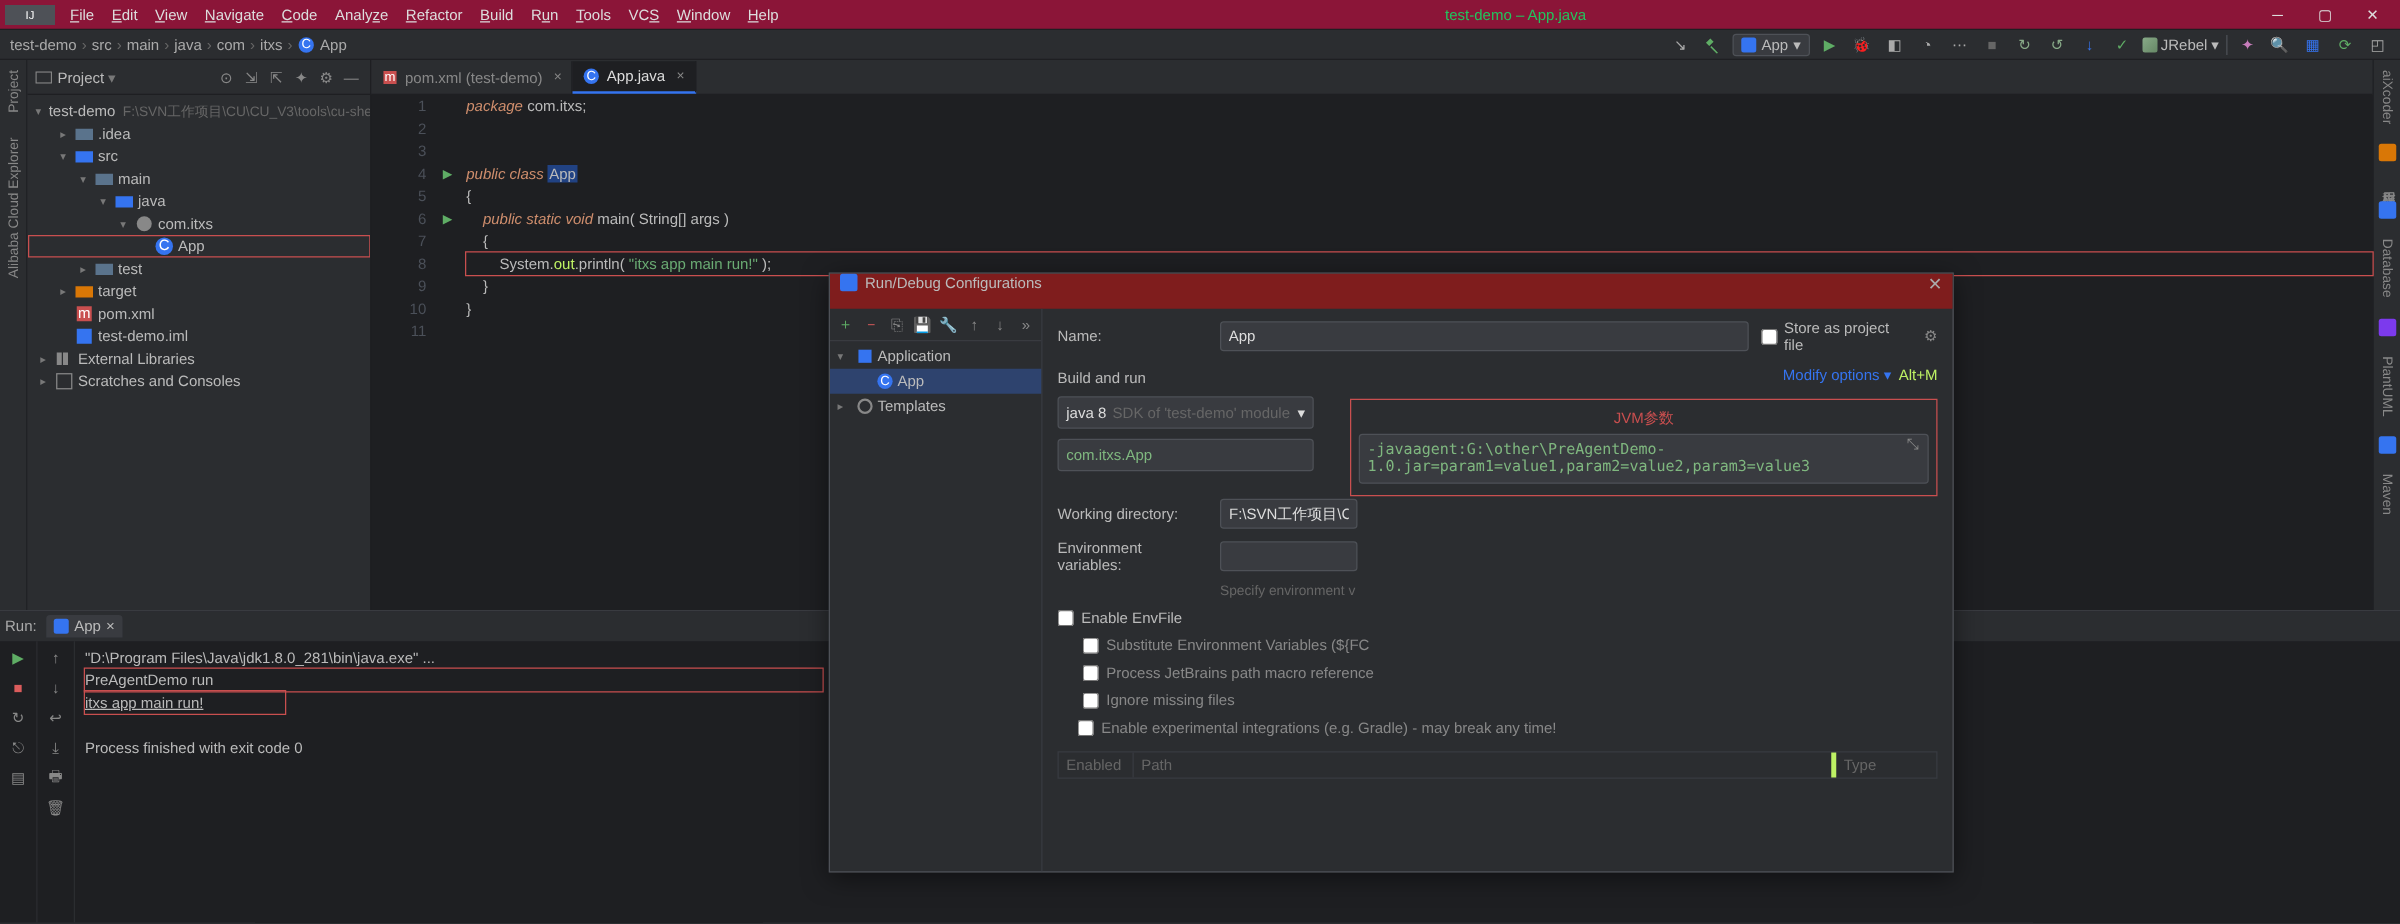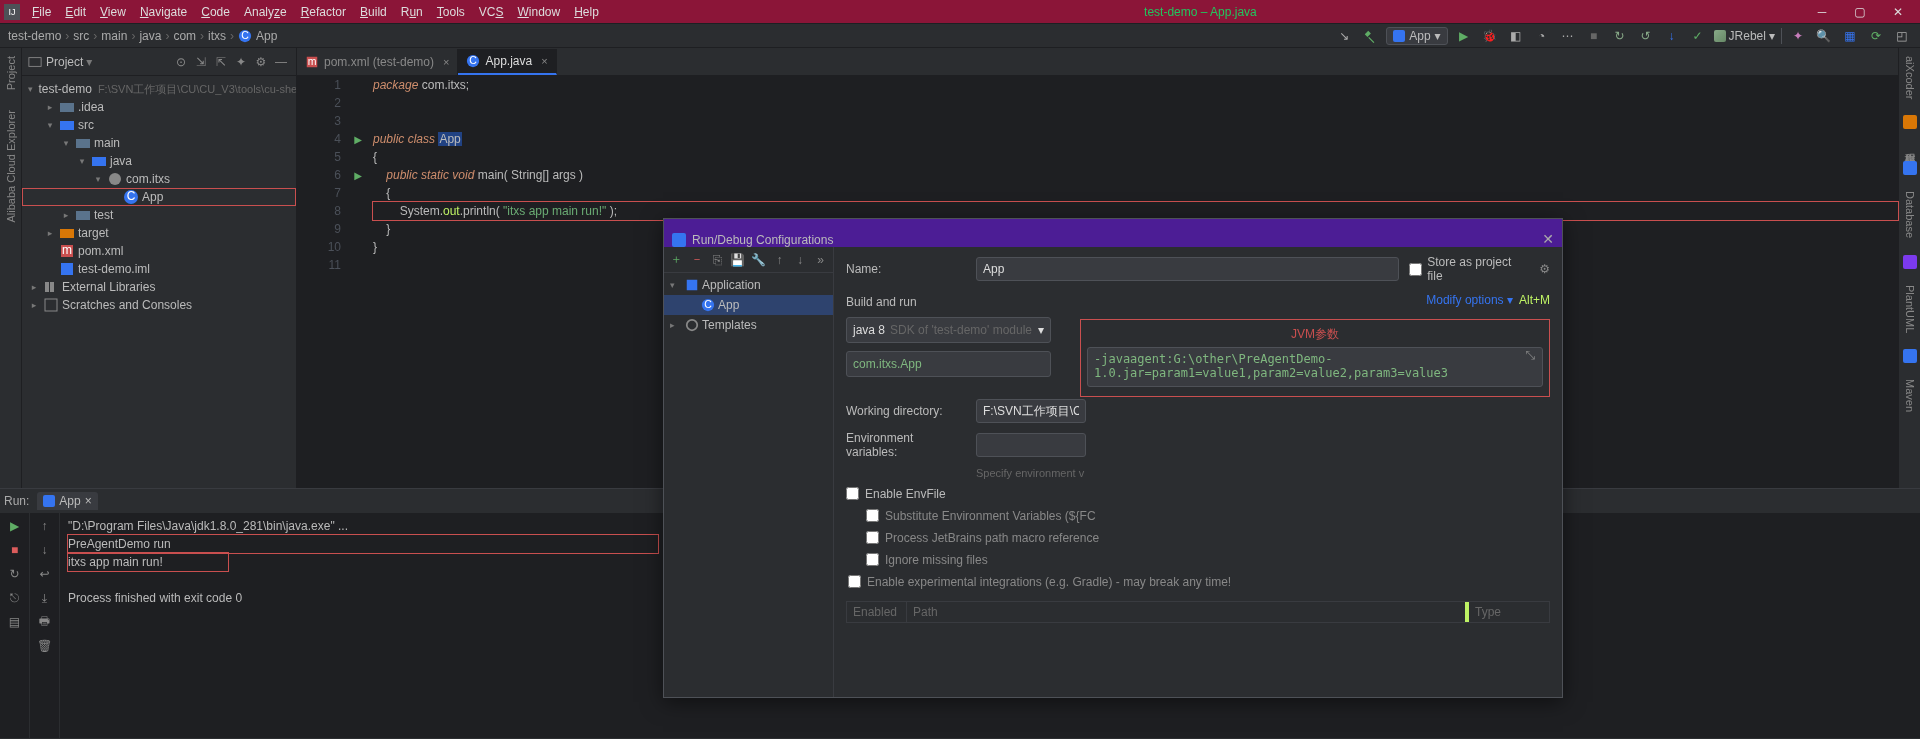--- a/index.html
+++ b/index.html
@@ -1,18 +1,18 @@
 <!DOCTYPE html>
 <html><head>
 <meta charset="utf-8">
 <style>
 *{margin:0;padding:0;box-sizing:border-box;font-family:'Segoe UI',Arial,sans-serif;font-size:12px}
 body{background:#2b2d30;color:#bbbbbb;width:1920px;height:739px;overflow:hidden;position:relative}
 .titlebar{height:24px;background:#8b1538;display:flex;align-items:center;padding:0 4px;border-bottom:1px solid #1e1f22}
-.titlebar .logo{width:16px;height:16px;background:#4e5157;margin-right:6px;display:flex;align-items:center;justify-content:center;font-size:9px;color:#fff}
+.titlebar .logo{width:40px;height:16px;background:#4e5157;margin-right:6px;display:flex;align-items:center;justify-content:center;font-size:9px;color:#fff}
 .titlebar .menu{display:flex;gap:2px}
 .titlebar .menu span{padding:2px 6px;cursor:pointer;color:#dddddd}
 .titlebar .menu span u{text-decoration:underline}
 .titlebar .title{margin-left:auto;margin-right:auto;color:#22c55e}
 .titlebar .winbtns{display:flex;gap:2px;margin-left:8px}
 .titlebar .winbtns div{width:36px;height:22px;display:flex;align-items:center;justify-content:center;cursor:pointer;color:#ddd}
 .navbar{height:24px;background:#2b2d30;display:flex;align-items:center;padding:0 8px;border-bottom:1px solid #1e1f22}
 .breadcrumb{display:flex;align-items:center;gap:4px;color:#aaa}
 .breadcrumb .sep{color:#666}
 .breadcrumb .icon{width:14px;height:14px;display:inline-block}
@@ -72,21 +72,21 @@
 .bottom-tabs .btab{display:flex;align-items:center;gap:4px;padding:2px 6px;background:#393b40;border-radius:3px 3px 0 0}
 .bottom-tabs .btab .bci{width:12px;height:12px;background:#3574f0;border-radius:2px}
 .bottom-body{flex:1;display:flex;background:#1e1f22}
 .run-toolbar{width:30px;display:flex;flex-direction:column;align-items:center;padding-top:4px;gap:6px;border-right:1px solid #2b2d30}
 .run-toolbar div{width:18px;height:18px;display:flex;align-items:center;justify-content:center;cursor:pointer;color:#888}
 .run-toolbar2{width:30px;display:flex;flex-direction:column;align-items:center;padding-top:4px;gap:6px;border-right:1px solid #2b2d30}
 .run-toolbar2 div{width:18px;height:18px;display:flex;align-items:center;justify-content:center;cursor:pointer;color:#888}
 .console{flex:1;padding:4px 8px;font-family:Consolas,monospace;font-size:13px;color:#bbbbbb;position:relative}
 .console div{height:18px;line-height:18px;white-space:pre}
 .dialog{position:absolute;top:218px;left:663px;width:900px;height:480px;background:#2b2d30;border:1px solid #4e5157;box-shadow:0 4px 20px rgba(0,0,0,0.5);z-index:100;display:flex;flex-direction:column}
-.dlg-title{height:28px;display:flex;align-items:flex-end;padding:0 8px;background:#4c1d95}
+.dlg-title{height:28px;display:flex;align-items:flex-start;padding:0 8px;background:#7f1d1d}
 .dlg-title .dti{width:14px;height:14px;margin-right:6px;background:#3574f0;border-radius:2px}
 .dlg-title .dx{margin-left:auto;cursor:pointer;color:#aaa;font-size:14px}
 .dlg-body{flex:1;display:flex}
 .dlg-left{width:170px;border-right:1px solid #393b40;display:flex;flex-direction:column}
 .dlg-toolbar{height:26px;display:flex;align-items:center;padding:0 4px;gap:4px;border-bottom:1px solid #393b40}
 .dlg-toolbar div{width:18px;height:18px;display:flex;align-items:center;justify-content:center;cursor:pointer;color:#888}
 .dlg-tree{padding:2px 0}
 .dlg-tree-row{display:flex;align-items:center;height:20px;padding-left:6px;cursor:pointer}
 .dlg-tree-row.sel{background:#2e436e}
 .dlg-tree-row .arrow{width:12px;color:#787878;font-size:9px}
@@ -94,21 +94,21 @@
 .dlg-right{flex:1;padding:8px 12px;display:flex;flex-direction:column;gap:8px;position:relative}
 .dlg-row{display:flex;align-items:center;gap:10px}
 .dlg-row label{width:120px;color:#bbb}
 .dlg-input{flex:1;background:#393b40;border:1px solid #4e5157;border-radius:3px;padding:3px 6px;color:#ddd;height:24px}
 .dlg-select{background:#393b40;border:1px solid #4e5157;border-radius:3px;padding:3px 6px;color:#ddd;height:26px;display:flex;align-items:center;gap:5px;cursor:pointer}
 .dlg-select .placeholder{color:#666}
 .dlg-section{color:#bbb;font-weight:500;margin-top:4px}
 .vmargs-box{position:absolute;top:72px;right:12px;width:470px;border:1px solid #c94f4f;padding:6px}
 .vmargs-label{color:#c94f4f;text-align:center;margin-bottom:4px}
 .vmargs-input{width:100%;background:#393b40;border:1px solid #4e5157;border-radius:3px;padding:4px 6px;color:#7fb77f;font-family:Consolas,monospace;font-size:12px;min-height:40px;resize:none}
-.dlg-chk{display:flex;align-items:flex-start;gap:6px;color:#888}
+.dlg-chk{display:flex;align-items:center;gap:6px;color:#888}
 .dlg-chk input{accent-color:#3574f0}
 .modify-opts{color:#3574f0;cursor:pointer;margin-left:auto}
 .store-proj{display:flex;align-items:center;gap:5px;color:#aaa}
 svg{fill:currentColor}
 </style>
 </head>
 <body>
 
 <div class="titlebar">
   <div class="logo">IJ</div>
@@ -450,21 +450,21 @@
       <div>↑</div>
       <div>↓</div>
       <div>↩</div>
       <div>⤓</div>
       <div>🖶</div>
       <div>🗑</div>
     </div>
     <div class="console" id="console">
         <div>"D:\Program Files\Java\jdk1.8.0_281\bin\java.exe" ...</div>
         <div style="outline: rgb(201, 79, 79) solid 1px; width: 590px;">PreAgentDemo run</div>
-        <div style="outline: rgb(201, 79, 79) solid 1px; width: 160px;">itxs app main run!</div>
+        <div style="outline: rgb(201, 79, 79) solid 1px; width: 160px; text-decoration: underline;">itxs app main run!</div>
         <div></div>
         <div>Process finished with exit code 0</div>
       </div>
   </div>
 </div>
 
 <div class="dialog">
   <div class="dlg-title">
     <div class="dti"></div>
     <span>Run/Debug Configurations</span>
@@ -558,21 +558,21 @@
           <span>Substitute Environment Variables (${FC</span>
         </label>
       <label class="dlg-chk" style="margin-left:20px">
           <input type="checkbox" style=""> 
           <span>Process JetBrains path macro reference</span>
         </label>
       <label class="dlg-chk" style="margin-left:20px">
           <input type="checkbox" style=""> 
           <span>Ignore missing files</span>
         </label>
-      <label class="dlg-chk" style="margin-left:2px">
+      <label class="dlg-chk" style="margin-left:16px">
           <input type="checkbox" style=""> 
           <span>Enable experimental integrations (e.g. Gradle) - may break any time!</span>
         </label>
       <div style="display:flex;border:1px solid #393b40;margin-top:4px;color:#666">
         <div style="width:60px;padding:3px 6px;border-right:1px solid #393b40">Enabled</div>
         <div style="flex:1;padding:3px 6px;border-right:4px solid #bef264">Path</div>
         <div style="width:80px;padding:3px 6px">Type</div>
       </div>
     </div>
   </div>

